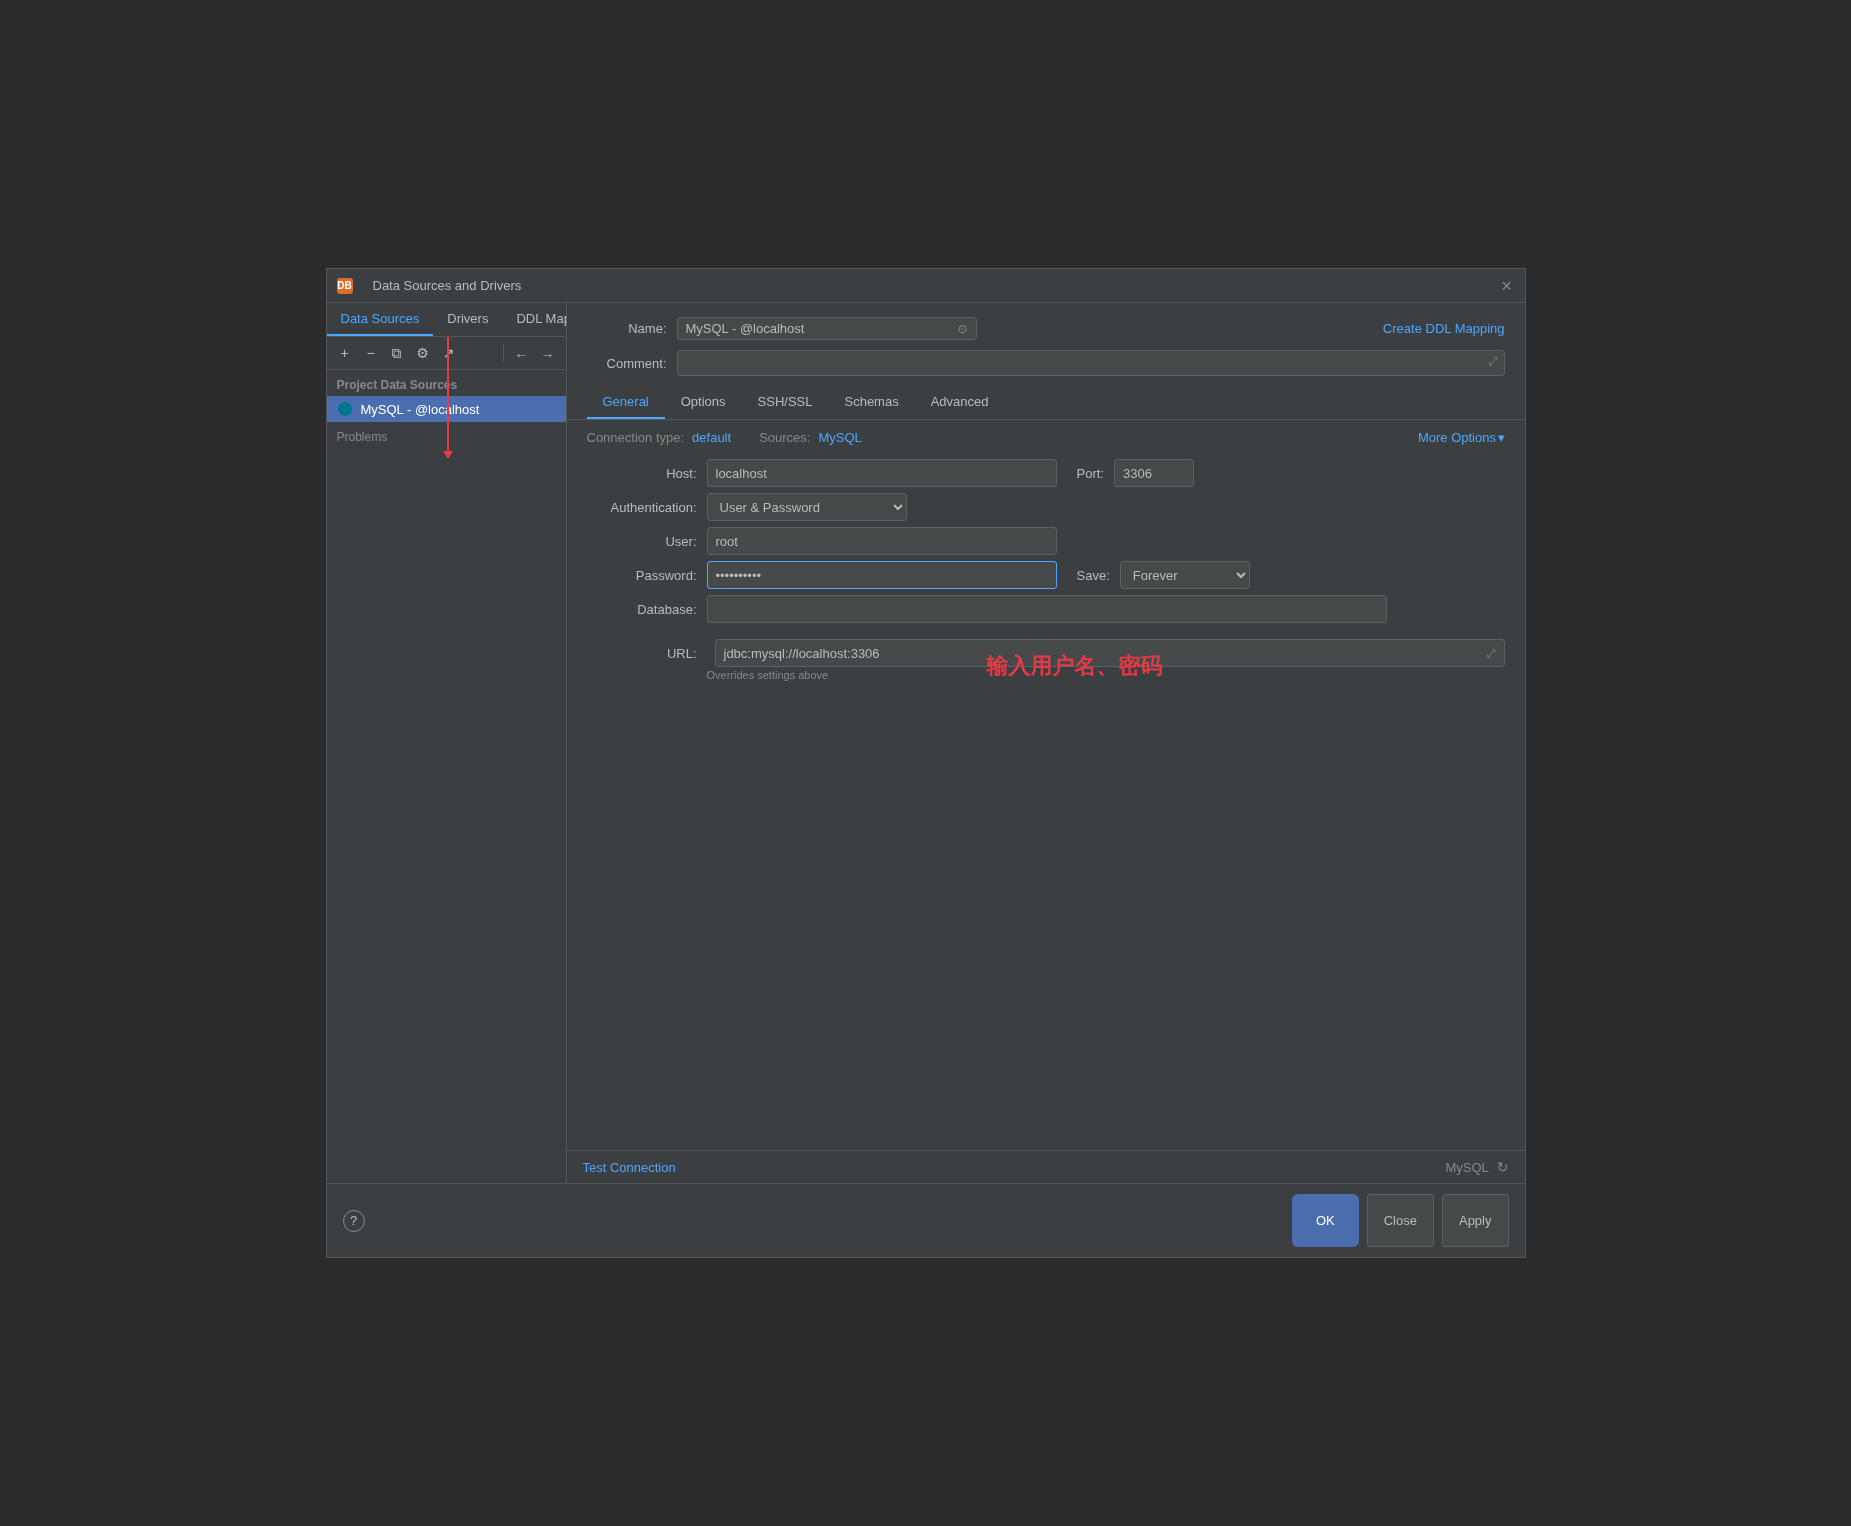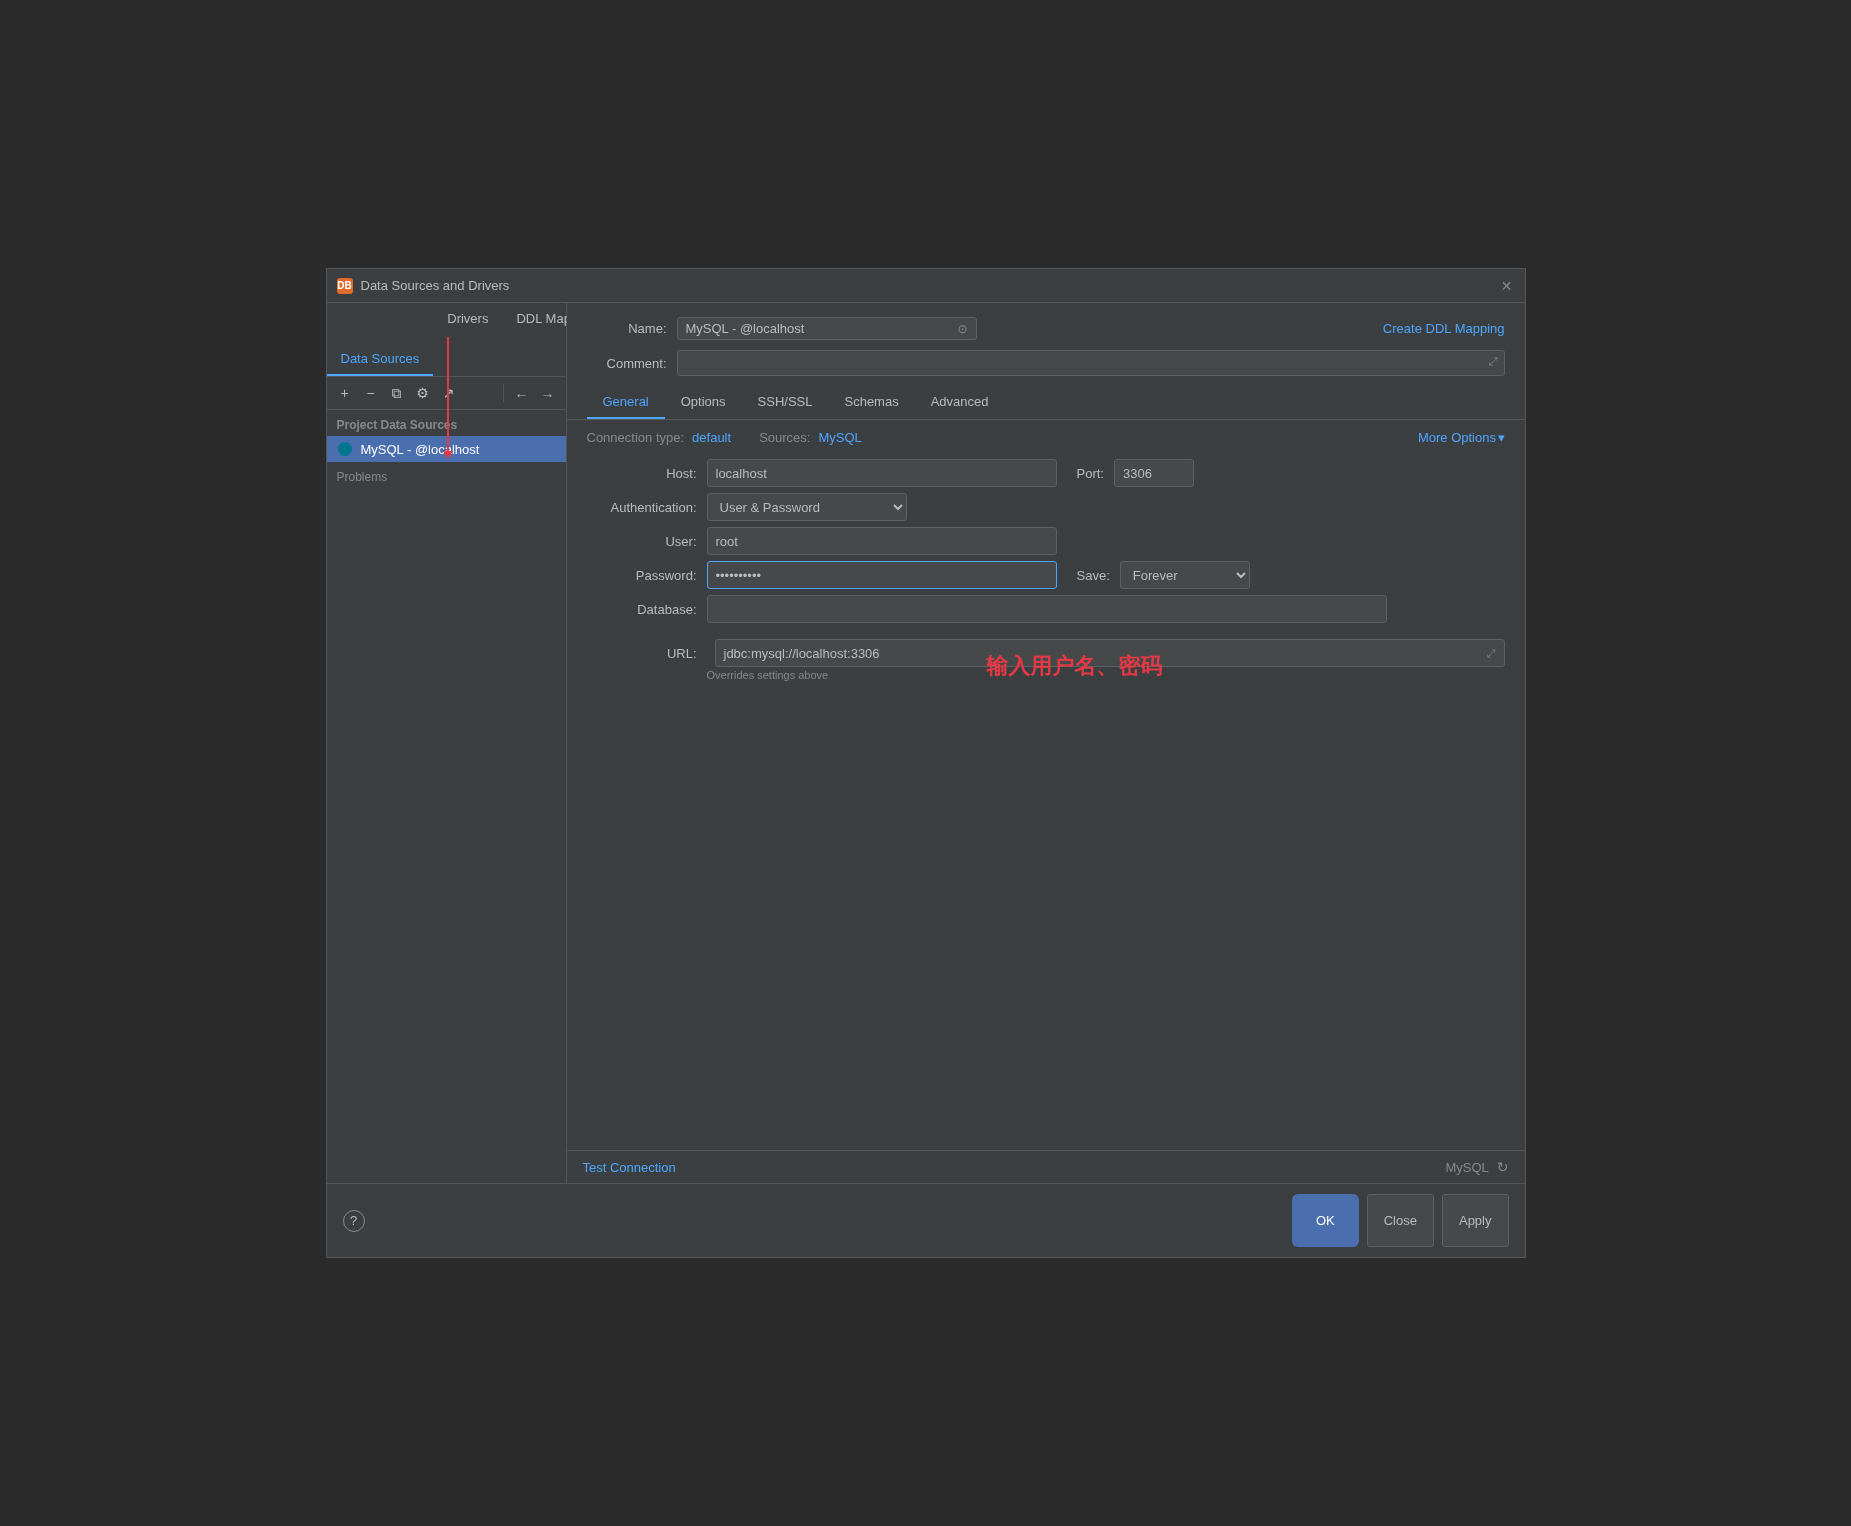--- a/index.html
+++ b/index.html
@@ -27,21 +27,21 @@
       border-bottom: 1px solid #555;
       display: flex;
       align-items: center;
       justify-content: space-between;
       padding: 6px 10px;
       height: 34px;
     }
     .title-bar-left {
       display: flex;
       align-items: center;
-      gap: 8px;
+      gap: 20px;
     }
     .title-icon {
       width: 16px;
       height: 16px;
       background: #e06c2c;
       border-radius: 3px;
       display: flex;
       align-items: center;
       justify-content: center;
       font-size: 10px;
@@ -86,21 +86,20 @@
       padding: 8px 14px;
       cursor: pointer;
       color: #bbb;
       font-size: 13px;
       border-bottom: 2px solid transparent;
       white-space: nowrap;
     }
     .left-tab.active {
       color: #4da6ff;
       border-bottom: 2px solid #4da6ff;
-      margin-top: 40px;
     }
     .left-toolbar {
       display: flex;
       align-items: center;
       padding: 4px 6px;
       gap: 2px;
       border-bottom: 1px solid #555;
     }
     .toolbar-btn {
       width: 24px;

